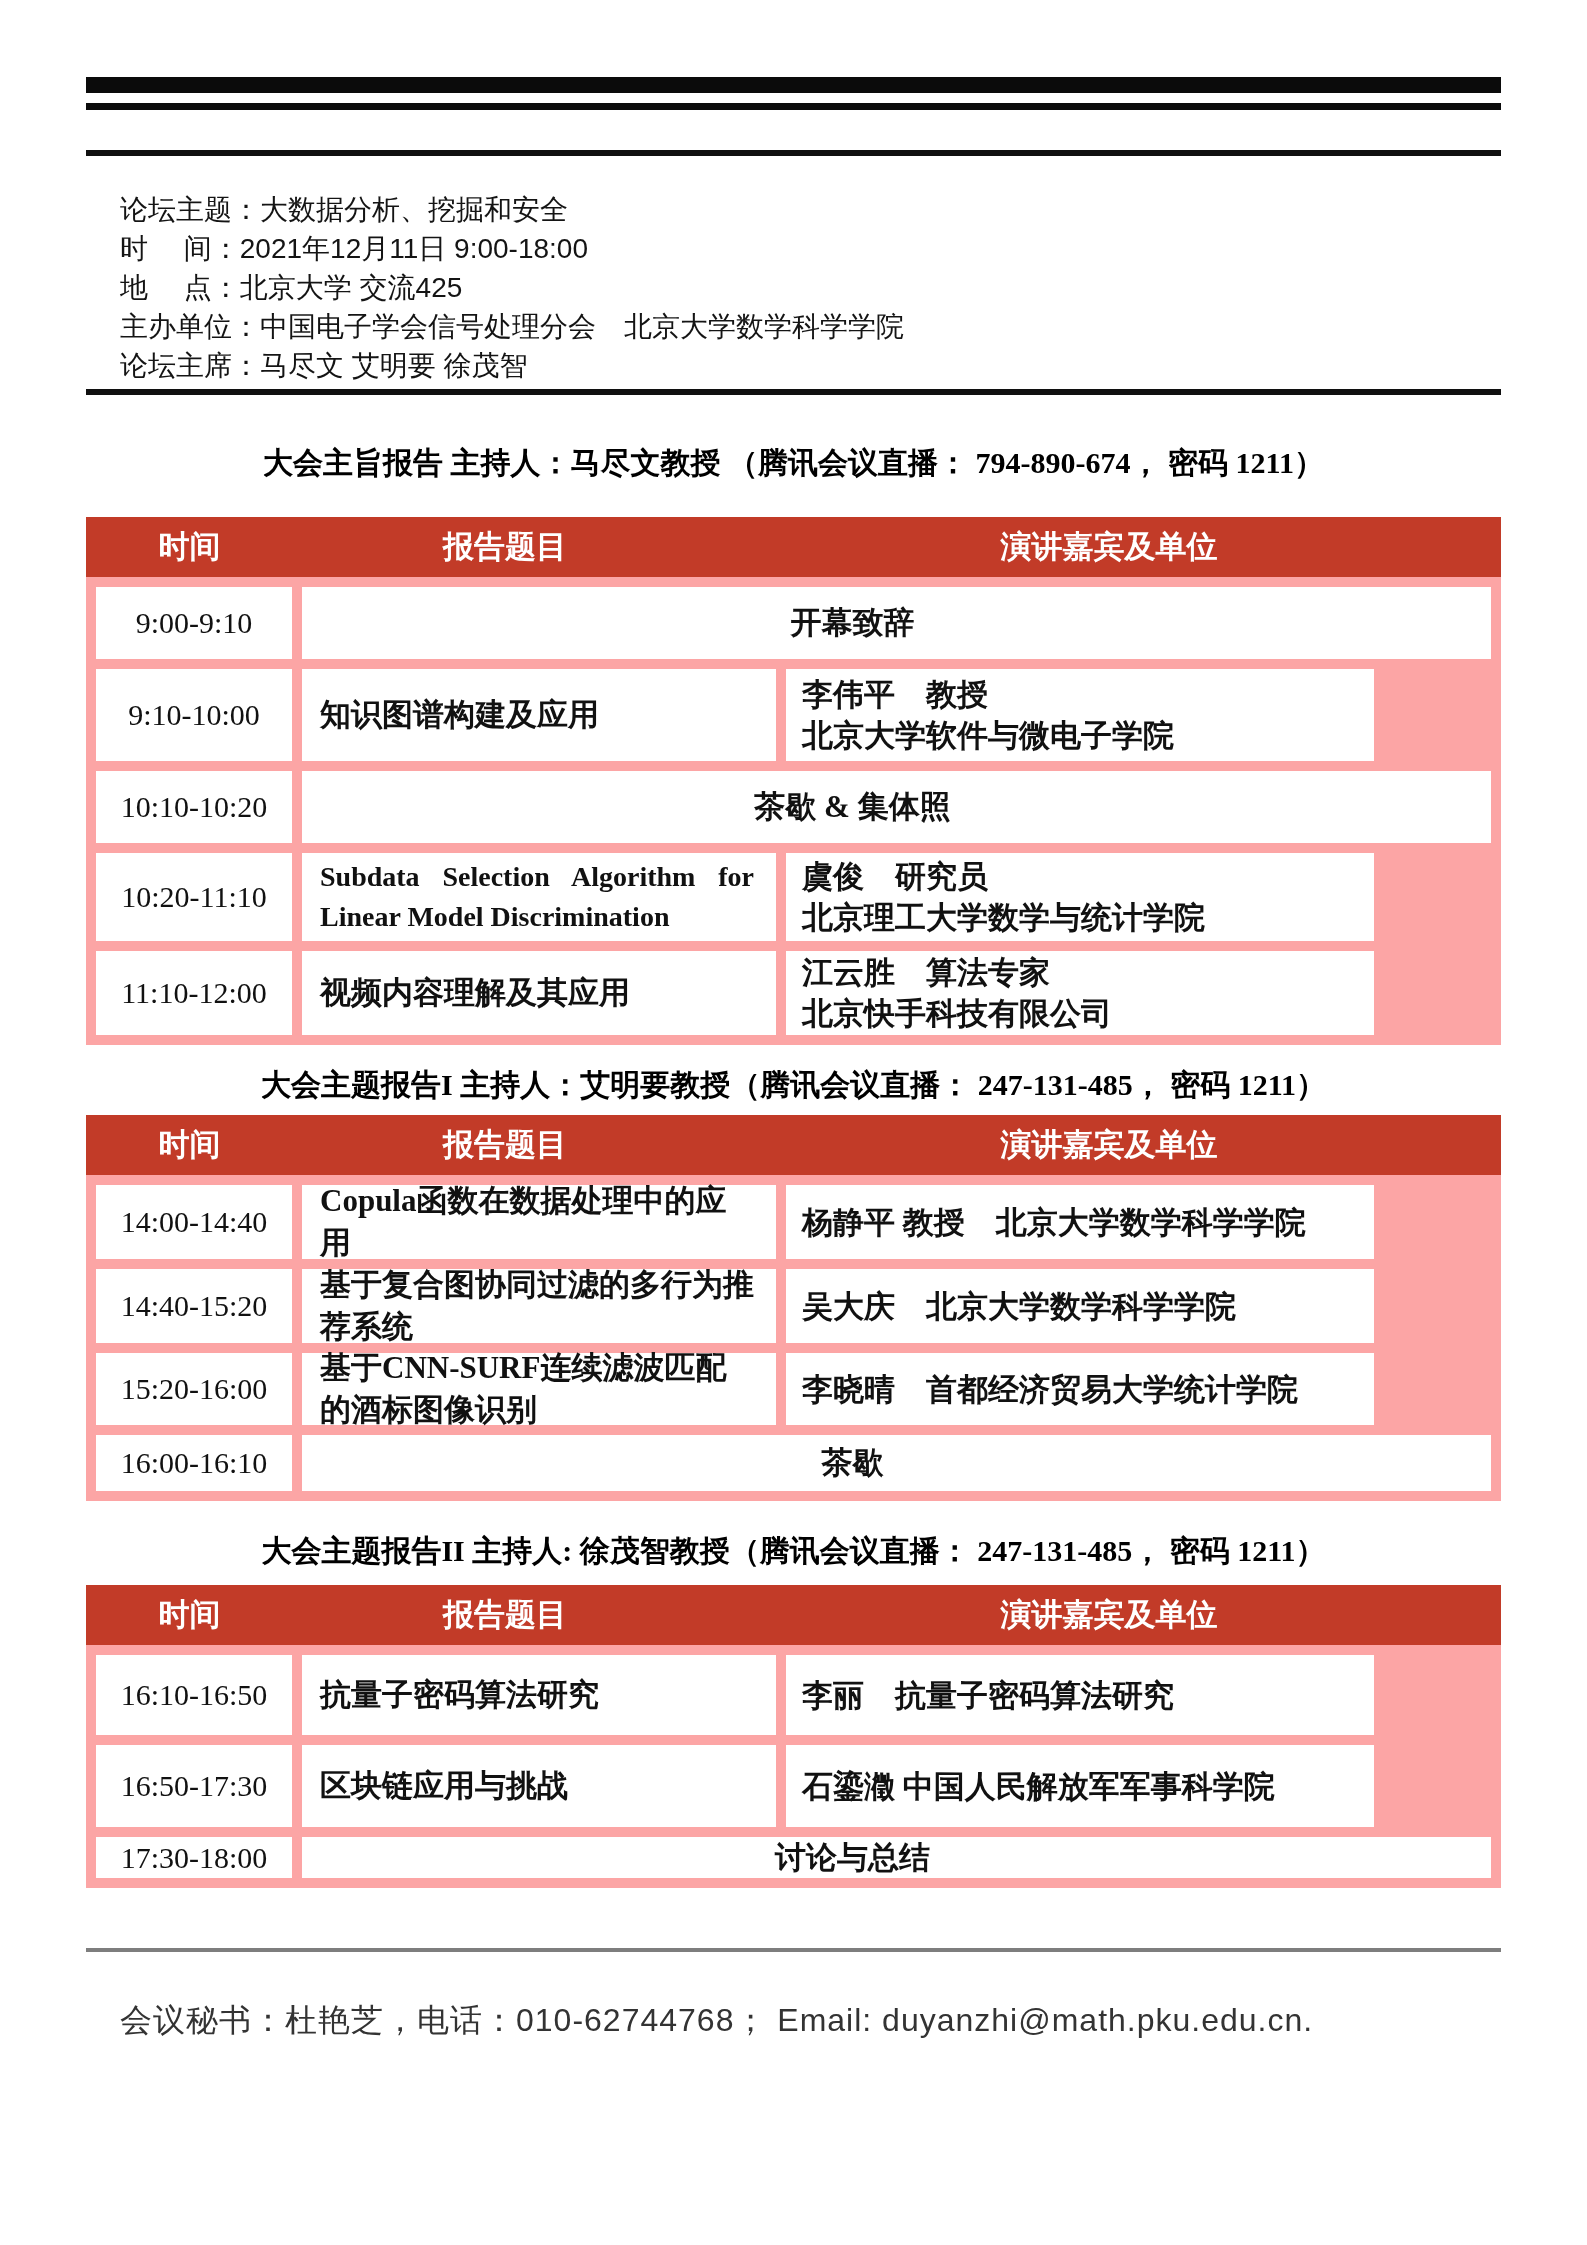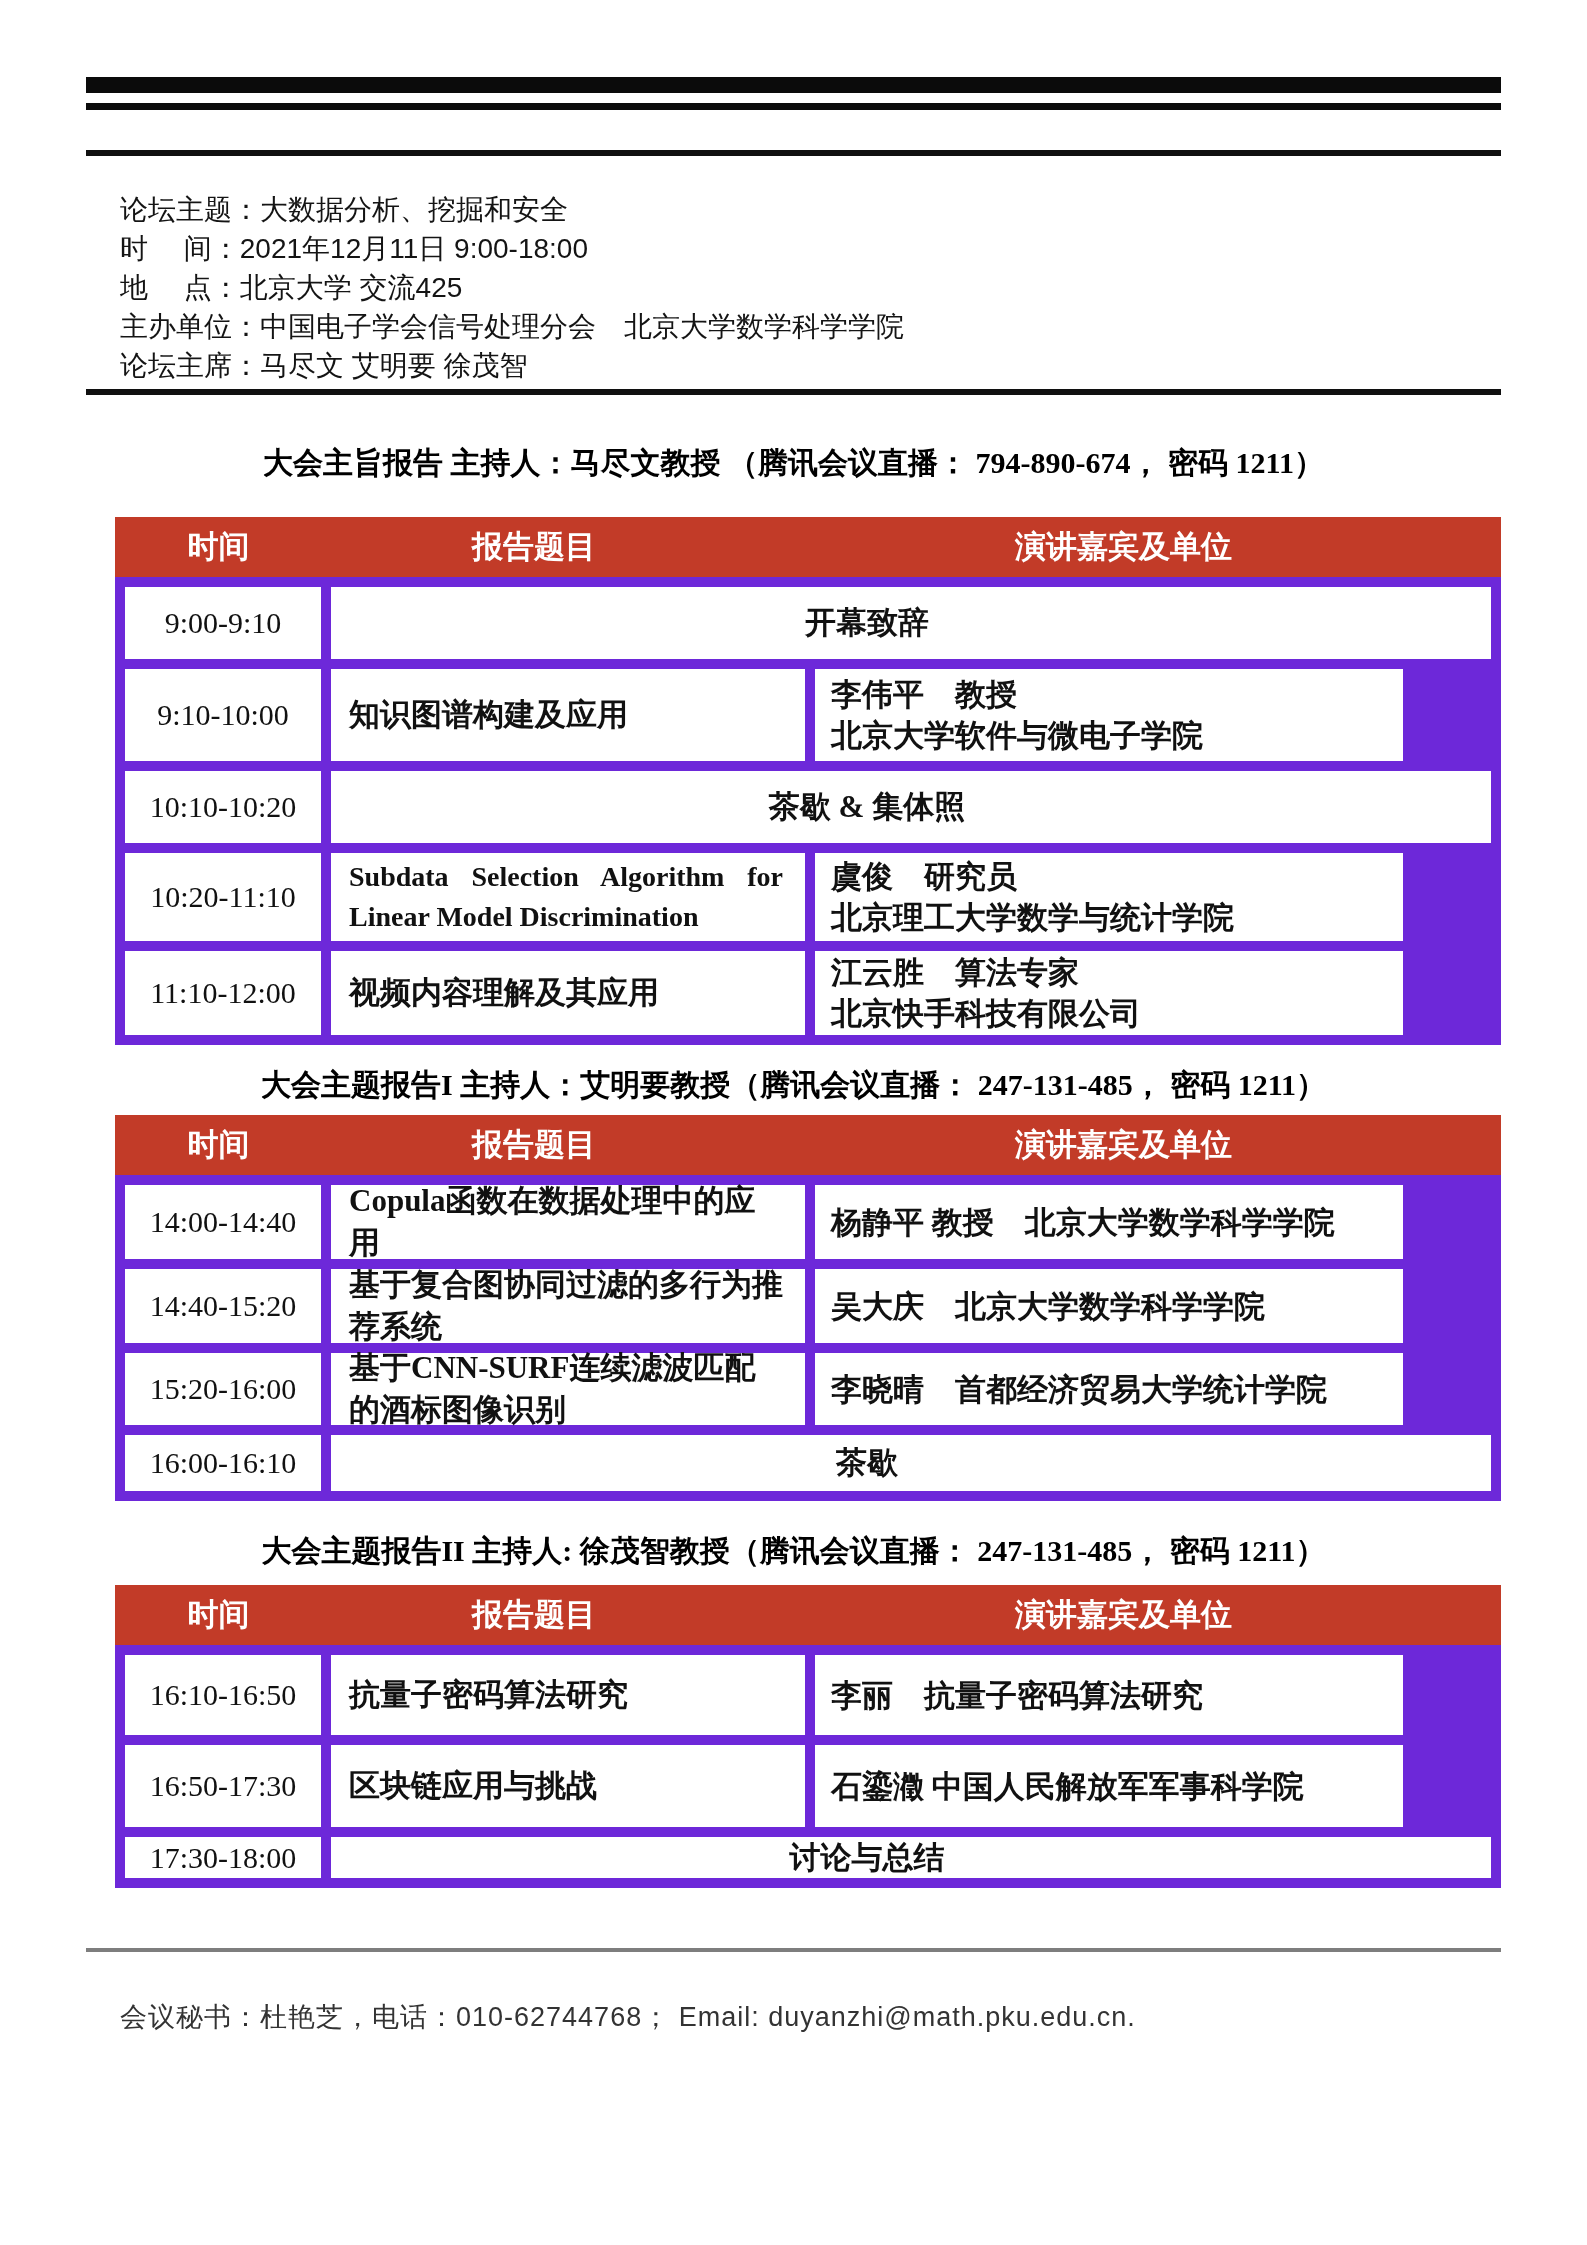--- a/index.html
+++ b/index.html
@@ -28,21 +28,21 @@
 
   .session-heading{
     text-align:center;color:#000;
     font:700 30px/40px "Liberation Serif","DejaVu Serif",serif;
   }
   .mh1{margin:48px 0 0;}
   .mh2{margin:20px 0 0;}
   .mh3{margin:30px 0 0;}
 
   
-  .sched{background:#6d28d9;margin-left:29px;}
+  .sched{background:#fca5a5;}
   .mt1{margin-top:34px;}
   .mt2{margin-top:10px;}
   .mt3{margin-top:14px;}
   .thead{display:flex;align-items:center;height:60px;background:#c23b28;color:#fff;
          font-weight:700;font-size:31px;}
   .th-time{width:207px;text-align:center;}
   .th-title{width:424px;text-align:center;}
   .th-speaker{flex:1;text-align:center;}
   .tbody{padding:10px;display:flex;flex-direction:column;gap:10px;}
   .tr{display:flex;gap:10px;}
@@ -54,21 +54,21 @@
   .td-title span{white-space:pre-wrap;}
   .td-title.en{font-size:28px;}
   .td-title.en span{display:block;width:100%;text-align:justify;line-height:40px;white-space:normal;}
   .td-speaker{width:588px;padding:6px 4px 6px 16px;flex-direction:column;
               align-items:flex-start;justify-content:center;
               font:700 31px/41px "Liberation Serif","DejaVu Serif",serif;}
   .td-speaker span{white-space:pre-wrap;}
   .td-merged{flex:1;justify-content:center;padding-right:88px;
              font:700 31px "Liberation Serif","DejaVu Serif",serif;}
 
-  .footer{margin-top:47px;padding-left:34px;font-size:27px;letter-spacing:1px;color:#333;}
+  .footer{margin-top:47px;padding-left:34px;font-size:32px;letter-spacing:1px;color:#333;}
 </style>
 </head>
 <body>
 
 <div class="page">
 
   <div class="rule rule-thick"></div>
   <div class="rule rule-thin"></div>
 
 

